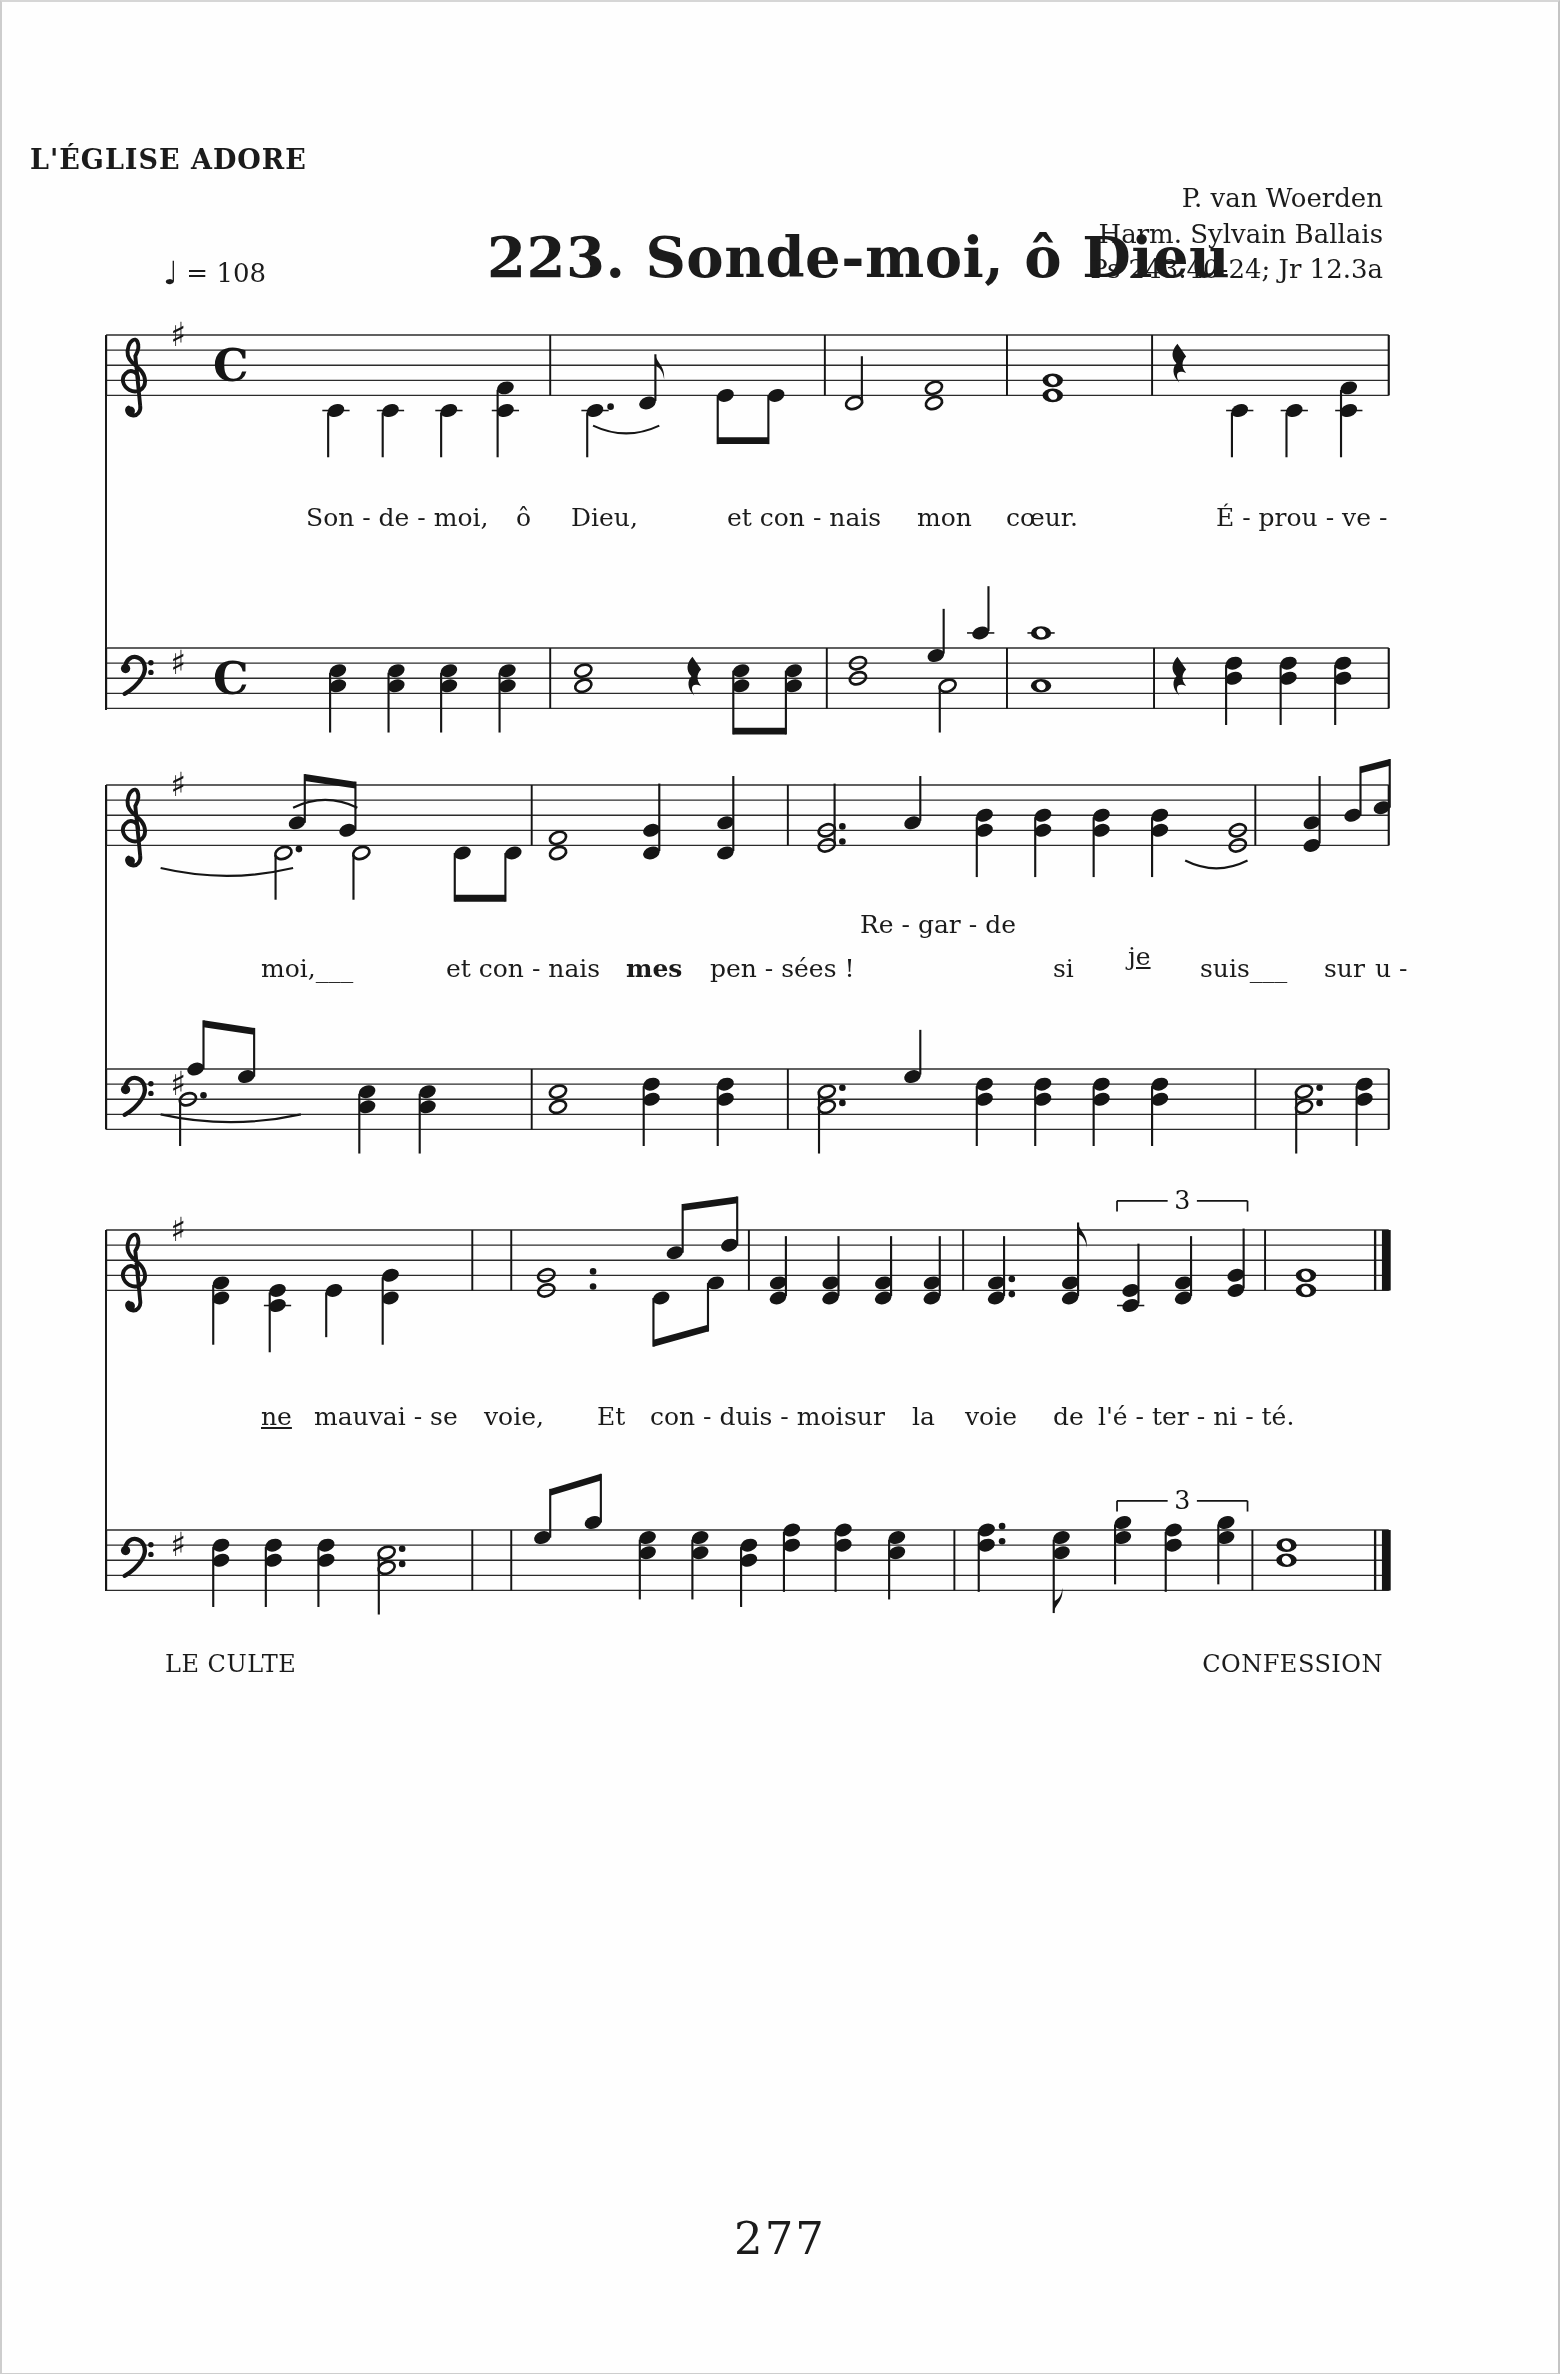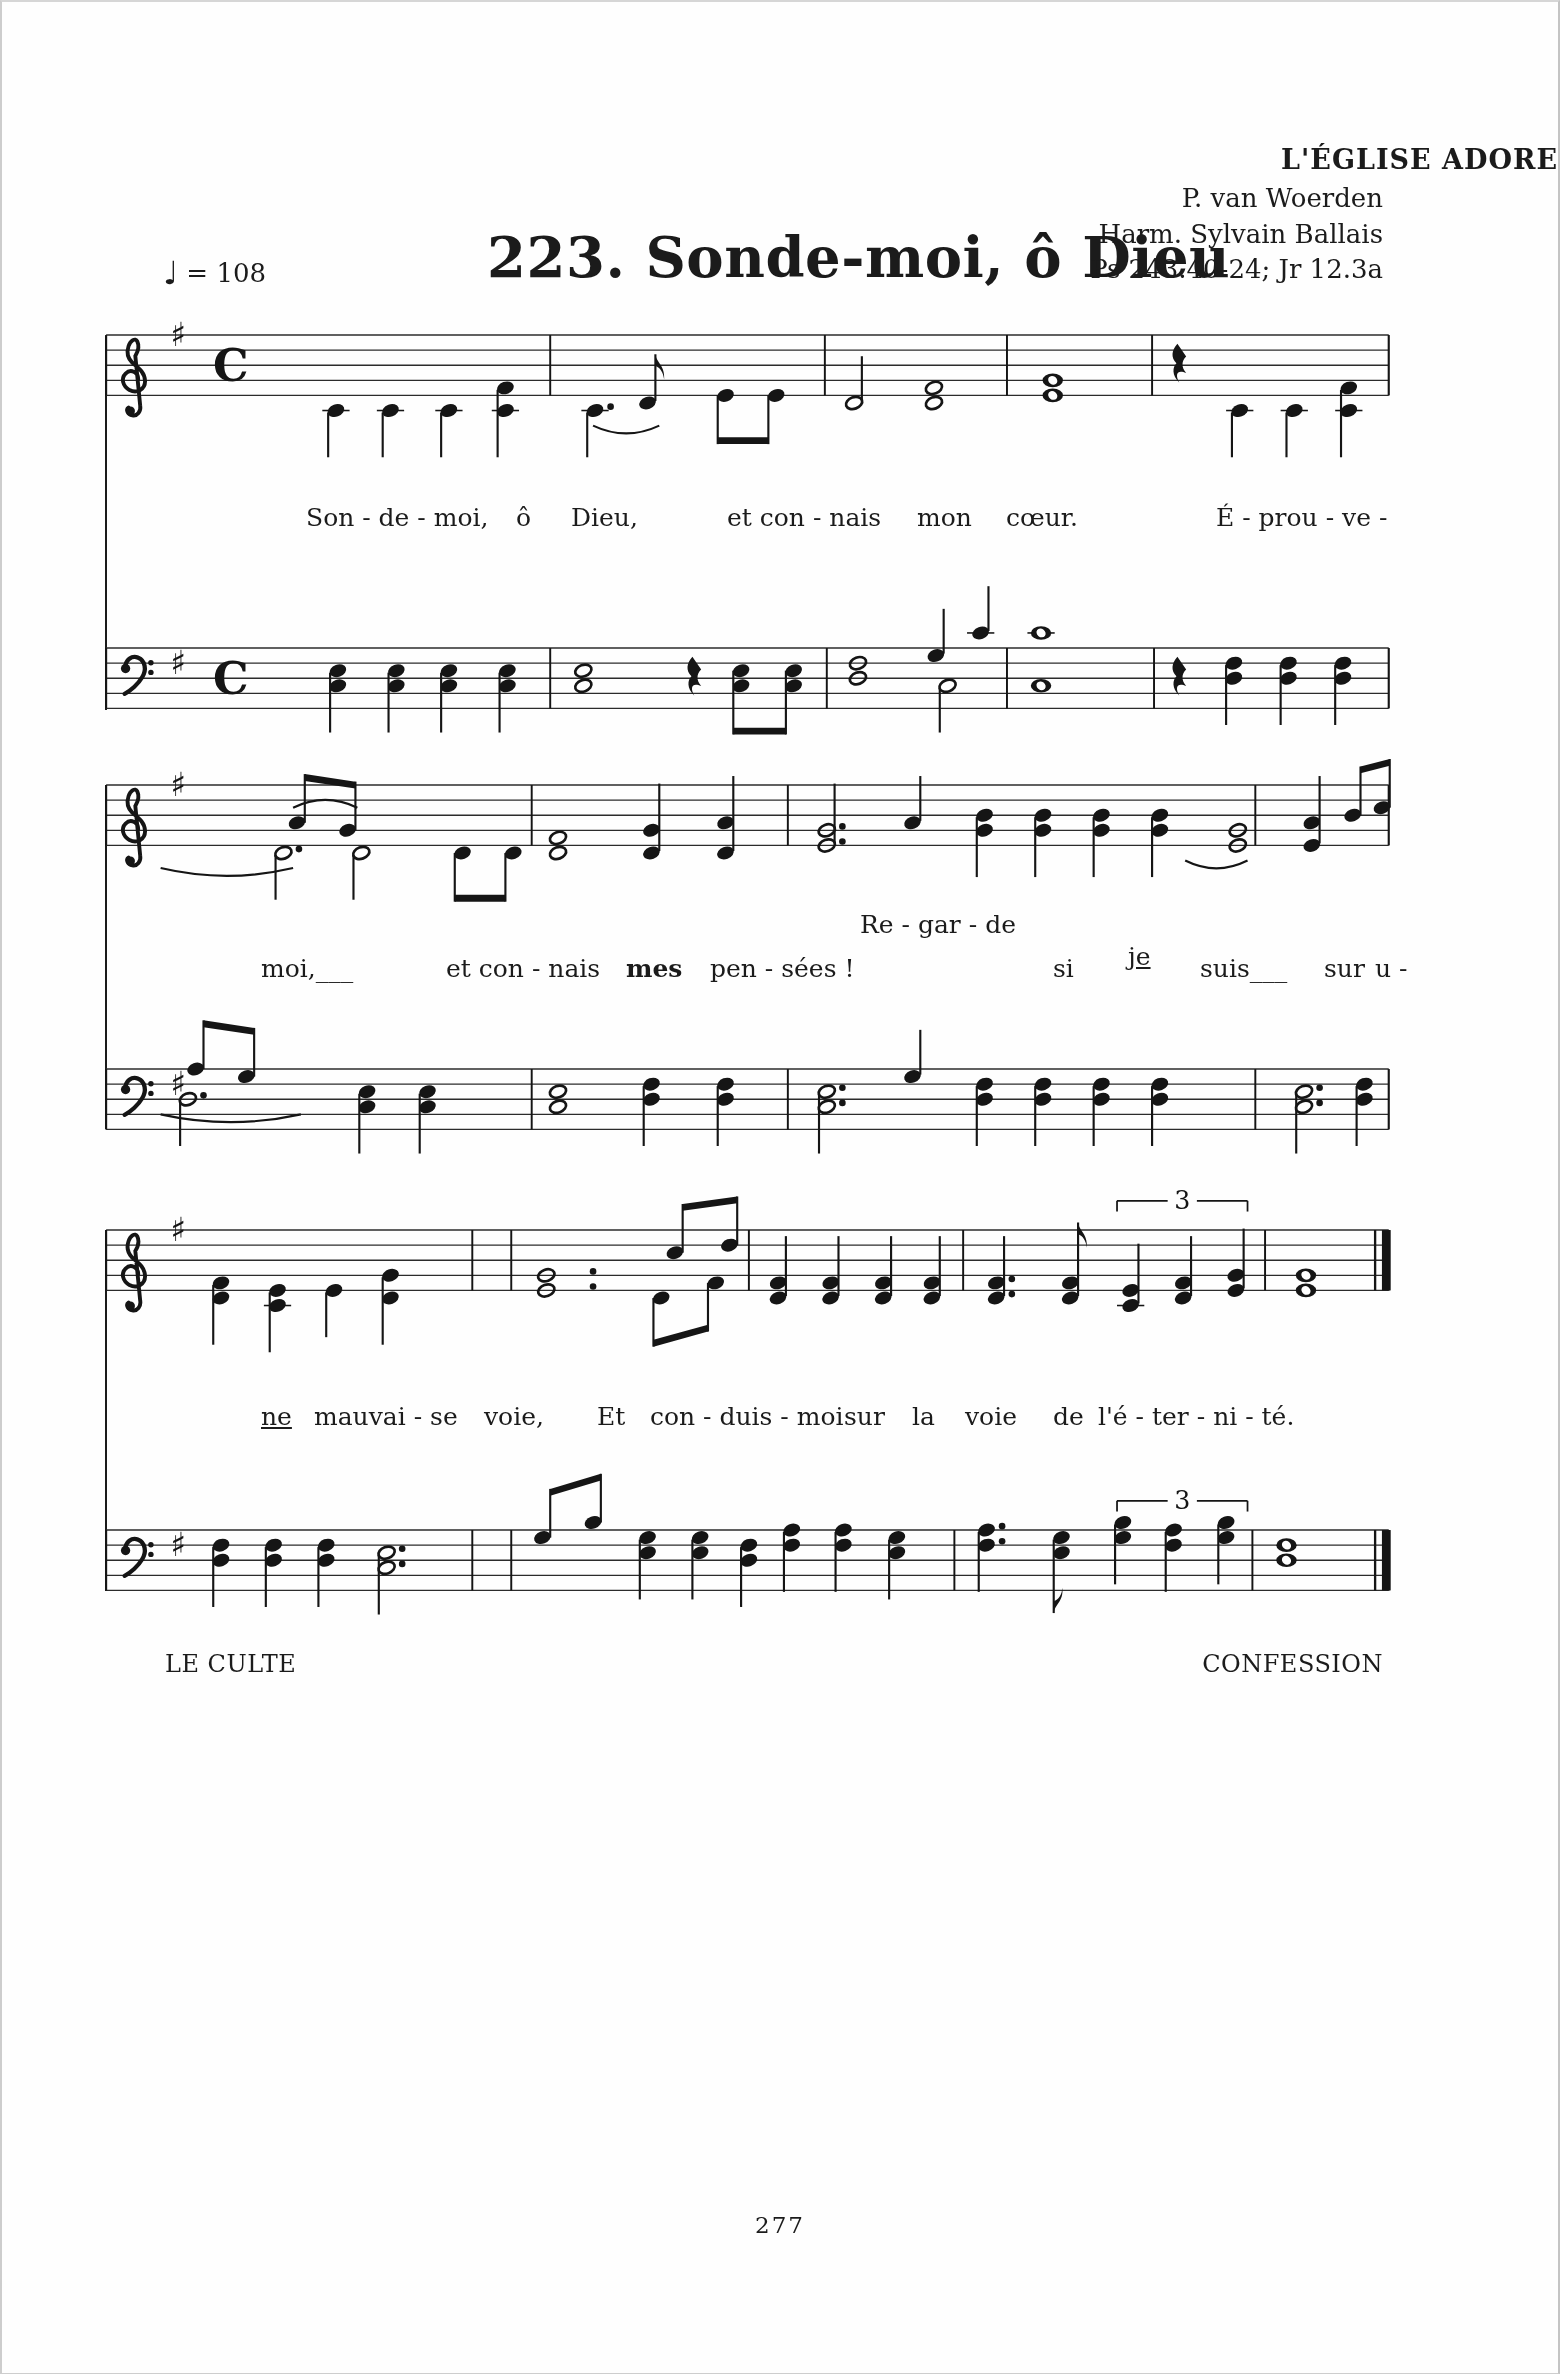--- a/index.html
+++ b/index.html
@@ -13,29 +13,29 @@
   }
   .abs{position:absolute;white-space:nowrap;}
   .category{font-size:27px;font-weight:700;letter-spacing:1px;}
   .title{font-size:56px;font-weight:700;letter-spacing:0.5px;text-align:center;}
   .attr{font-size:26px;text-align:right;}
   .tempo{font-size:26px;}
   .tempo .sign{font-family:"DejaVu Sans",sans-serif;font-size:32px;vertical-align:-2px;}
   .lyr{font-size:25px;}
   .lyr span{position:absolute;white-space:nowrap;}
   .footer-label{font-size:24px;letter-spacing:0.5px;}
-  .pagenum{font-size:23px;letter-spacing:2px;}
+  .pagenum{font-size:45px;letter-spacing:2px;}
   svg.staff{position:absolute;left:0;overflow:visible;}
   .connector{position:absolute;width:2px;background:#1a1a1a;}
 </style>
 </head>
 <body>
 
 <div class="page">
-  <div class="abs category" style="left:0;right:0;top:146;text-align:right;top:142px;">L'ÉGLISE ADORE</div>
+  <div class="abs category" style="left:0;right:0;top:146;text-align:left;top:142px;padding-left:28px;">L'ÉGLISE ADORE</div>
   <div class="abs title" style="left:485px;top:222px;">223. Sonde-moi, ô Dieu</div>
   <div class="abs attr" style="right:175px;top:181px;">P. van Woerden</div>
   <div class="abs attr" style="right:175px;top:217px;">Harm. Sylvain Ballais</div>
   <div class="abs attr" style="right:175px;top:252px;">Ps 243.40-24; Jr 12.3a</div>
   <div class="abs tempo" style="left:161px;top:252px;">
     <span class="sign">♩</span>
     <span>= 108</span>
   </div>
 
   <div id="score"></div>

